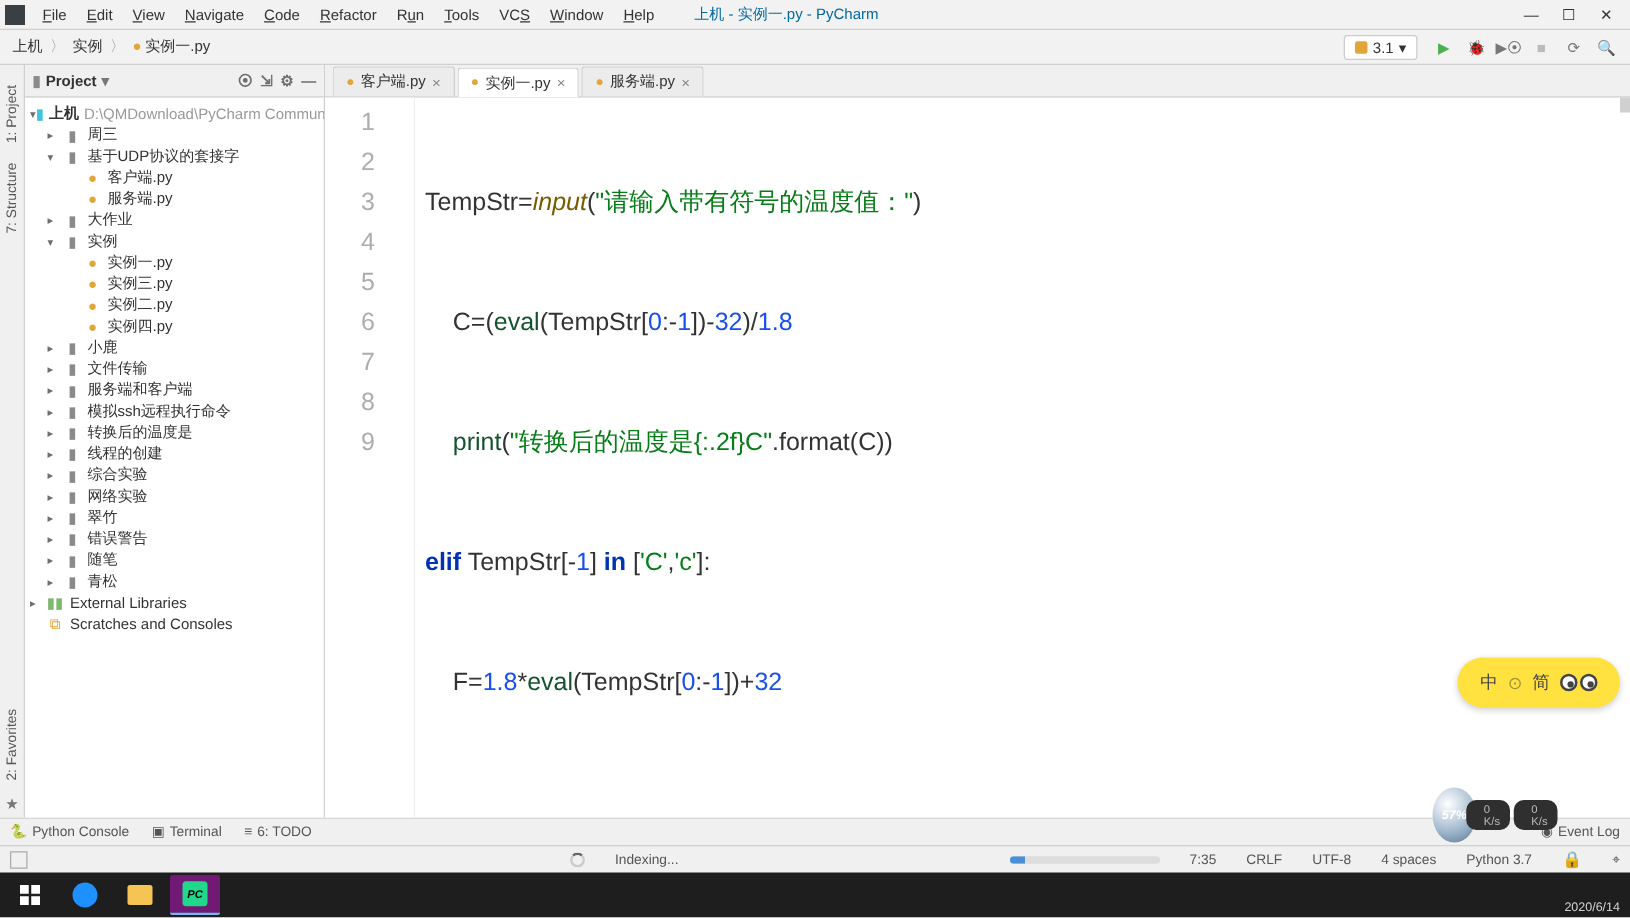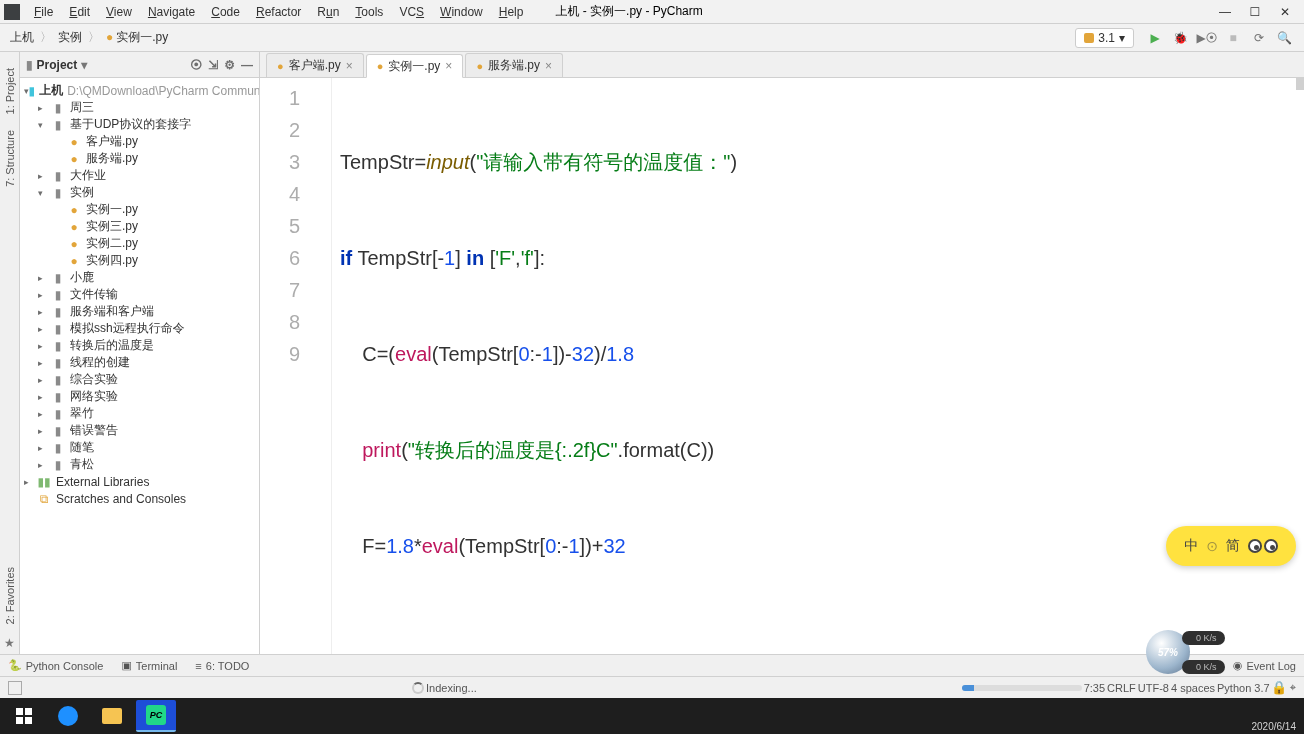--- a/index.html
+++ b/index.html
@@ -2,21 +2,21 @@
 <html><head>
 <meta charset="utf-8">
 <style>
 * { margin: 0; padding: 0; box-sizing: border-box; font-family: "Segoe UI", Arial, sans-serif; }
 body { width: 1304px; height: 734px; background: #f2f2f2; overflow: hidden; font-size: 12px; color: #333; position: relative; }
 
 .menubar { height: 24px; background: #f2f2f2; display: flex; align-items: center; padding: 0 4px; border-bottom: 1px solid #d0d0d0; }
 .menubar .logo { width: 16px; height: 16px; background: #3c3f41; margin-right: 6px; }
 .menubar .menu-item { padding: 2px 8px; cursor: pointer; }
 .menubar .menu-item .u { text-decoration: underline; }
-.menubar .title { color: #000000; margin-left: 24px; }
+.menubar .title { color: #0369a1; margin-left: 24px; }
 .menubar .spacer { flex: 1; }
 .menubar .win-btn { width: 30px; height: 20px; display: flex; align-items: center; justify-content: center; cursor: pointer; }
 
 .navbar { height: 28px; background: #f2f2f2; display: flex; align-items: center; padding: 0 6px; border-bottom: 1px solid #d0d0d0; }
 .navbar .crumb { padding: 0 4px; cursor: pointer; }
 .navbar .sep { color: #999; margin: 0 2px; }
 .navbar .pyfile { color: #333; text-align: center; }
 .navbar .fi-py { color:#e2a53a; margin-right:3px; }
 .navbar .spacer { flex: 1; }
 .config-btn { border: 1px solid #ccc; background: #fff; padding: 2px 8px; margin-right: 8px; border-radius: 3px; cursor: pointer; display: flex; align-items: center; gap: 4px; }
@@ -58,52 +58,52 @@
 
 .code-area { flex: 1; display: flex; font-family: "JetBrains Mono", Consolas, monospace; font-size: 20px; line-height: 32px; overflow: hidden; }
 .gutter { width: 56px; text-align: right; color: #adadad; padding-right: 16px; background: #fff; padding-top: 4px; user-select:none; }
 .gutter-extra { width: 16px; border-right: 1px solid #eee; background:#fff; }
 .code { flex: 1; padding-top: 4px; white-space: pre; padding-left: 8px; position: relative; }
 .line { height: 32px; }
 .kw { color: #0033b3; font-weight: bold; }
 .str { color: #067d17; }
 .num { color: #1750eb; }
 .fn { color: #7a5c00; font-style: italic; }
-.bi { color: #be185d; margin-top: 36px; }
+.bi { color: #14532d; margin-top: 36px; }
 
 .crumb-bar { height: 22px; border-top: 1px solid #e0e0e0; background: #fff; display: flex; align-items: center; padding-left: 56px; font-family: Consolas, monospace; font-size: 11px; color: #8a8a8a; }
 
 .tool-window-bar { height: 22px; background: #f0f0f0; border-top: 1px solid #d0d0d0; display: flex; align-items: center; padding: 0 8px; font-size: 11px; gap: 18px; }
 .tool-window-bar .tw-item { cursor: pointer; color: #555; display: flex; align-items: center; gap: 4px; }
 .tool-window-bar .spacer { flex: 1; }
 
-.statusbar { height: 22px; background: #f0f0f0; border-top: 1px solid #d0d0d0; display: flex; align-items: center; padding: 0 8px; font-size: 11px; color: #555; gap: 2px; }
+.statusbar { height: 22px; background: #f0f0f0; border-top: 1px solid #d0d0d0; display: flex; align-items: center; padding: 0 8px; font-size: 11px; color: #555; gap: 24px; }
 .statusbar .sq { width: 14px; height: 14px; border: 1px solid #aaa; margin-right: 6px; }
 .statusbar .spinner { width: 12px; height: 12px; border: 2px solid #ccc; border-top-color: #666; border-radius: 50%; }
 .statusbar .progress { width: 120px; height: 6px; background: #ddd; border-radius: 3px; overflow: hidden; }
 .statusbar .progress .fill { width: 10%; height: 100%; background: #4a90d9; }
 .statusbar .spacer { flex: 1; }
 .statusbar .lock { font-size:13px; }
 
 .ime-widget { position: absolute; right: 8px; bottom: 168px; width: 130px; height: 40px; background: #ffe23f; border-radius: 20px; display: flex; align-items: center; justify-content: center; gap: 8px; font-size: 14px; color: #444; box-shadow: 0 2px 6px rgba(0,0,0,0.2); z-index: 100; }
 .ime-widget .eyes { display: flex; gap: 2px; }
 .ime-widget .eye { width: 14px; height: 14px; background: #fff; border-radius: 50%; border: 2px solid #444; position: relative; }
 .ime-widget .eye::after { content: ""; position: absolute; width: 5px; height: 5px; background: #444; border-radius: 50%; top: 4px; left: 4px; }
 
 .net-widget { position: absolute; right: 58px; bottom: 58px; width: 100px; height: 48px; z-index: 99; display:flex; align-items:center; }
 .net-widget .ball { width:44px; height:44px; border-radius:50%; background: radial-gradient(circle at 35% 30%, #fff, #9cb5cc 60%, #5a708a); display:flex; align-items:center; justify-content:center; color:#fff; font-weight:bold; font-style:italic; font-size:10px; }
-.net-widget .pills { display:flex; flex-direction:column; gap:15px; margin-left:-8px;align-items:center; }
+.net-widget .pills { display:flex; flex-direction:row; gap:3px; margin-left:-8px;align-items:center; }
 .net-widget .pill { background:#2f2f2f; color:#bbb; font-size:9px; padding:2px 8px 2px 14px; border-radius:8px; }
 
 .watermark { position: absolute; right: 8px; bottom: 2px; font-size: 18px; color: rgba(230,230,230,0.9); font-weight: 500; z-index: 200; text-shadow: 0 0 2px rgba(0,0,0,0.3); }
 .watermark .date { font-size: 10px; display:block; text-align:right; }
 
 .taskbar { height: 36px; background: #1e1e1e; display: flex; align-items: center; padding: 0 4px; gap: 4px; }
 .taskbar .tb-item { width: 40px; height: 32px; display: flex; align-items: center; justify-content: center; cursor: pointer; border-radius: 2px; }
-.taskbar .tb-item.active { background: #1d4ed8; border-bottom: 2px solid #76b9ed; font-style: italic; }
+.taskbar .tb-item.active { background: #701a75; border-bottom: 2px solid #76b9ed; font-style: italic; }
 .taskbar .start { color: #fff; font-size: 14px; }
 </style>
 </head>
 <body>
 
 <div class="menubar">
   <div class="logo"></div>
   <div class="menu-item"><span class="u">F</span>ile</div>
   <div class="menu-item"><span class="u">E</span>dit</div>
   <div class="menu-item"><span class="u">V</span>iew</div>
@@ -336,23 +336,23 @@
           <div>4</div>
           <div>5</div>
           <div>6</div>
           <div>7</div>
           <div>8</div>
           <div>9</div>
       </div>
       <div class="gutter-extra"></div>
       <div class="code">
         <div class="line"><span>TempStr=</span><span class="fn">input</span><span>(</span><span class="str">"请输入带有符号的温度值："</span><span>)</span></div>
-        <div class="line"><span class="kw">if</span><span> TempStr[-</span><span class="num">1</span><span>] </span><span class="kw">in</span><span> [</span><span class="str">'F'</span><span>,</span><span class="str">'f'</span><span>]:</span></div>
         <div class="line"><span>    C=(</span><span class="bi">eval</span><span>(TempStr[</span><span class="num">0</span><span>:-</span><span class="num">1</span><span>])-</span><span class="num">32</span><span>)/</span><span class="num">1.8</span></div>
         <div class="line"><span>    </span><span class="bi">print</span><span>(</span><span class="str">"转换后的温度是{:.2f}C"</span><span>.format(C))</span></div>
+        <div class="line"><span class="kw">elif</span><span> TempStr[-</span><span class="num">1</span><span>] </span><span class="kw">in</span><span> [</span><span class="str">'C'</span><span>,</span><span class="str">'c'</span><span>]:</span></div>
         <div class="line"><span>    F=</span><span class="num">1.8</span><span>*</span><span class="bi">eval</span><span>(TempStr[</span><span class="num">0</span><span>:-</span><span class="num">1</span><span>])+</span><span class="num">32</span></div>
         
         
         
       </div>
     </div>
   </div>
 </div>
 
 <div class="tool-window-bar">

